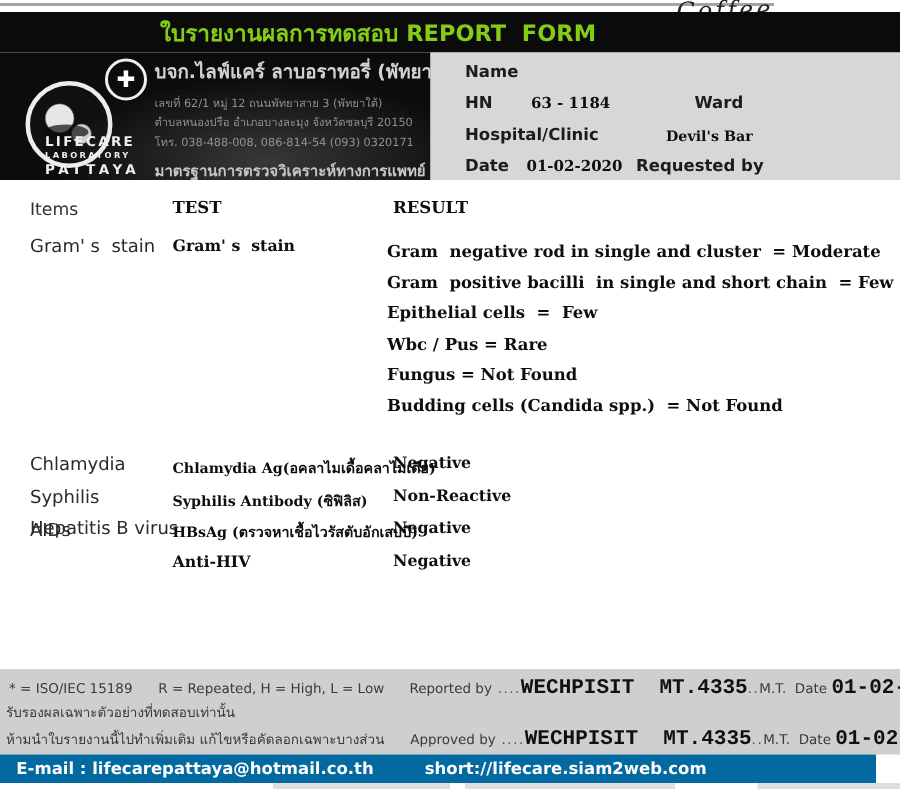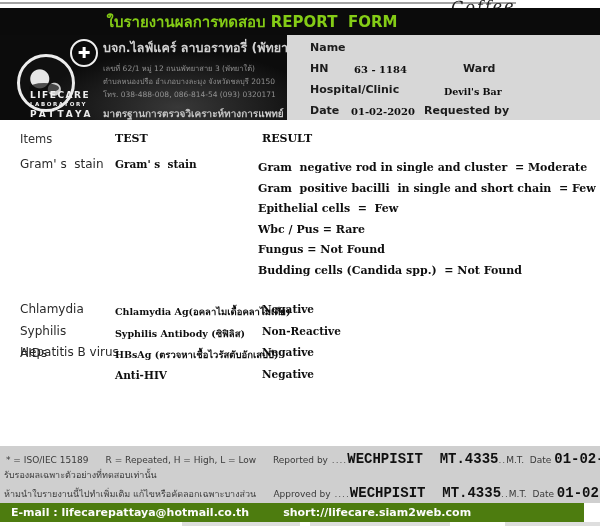--- a/index.html
+++ b/index.html
@@ -48,21 +48,21 @@
   .hdr .col-items{font-size:11.5px;color:#333;}
   .hdr .col-test,.hdr .col-result{font-size:11px;}
   .results-block{position:absolute;left:258px;top:161px;}
   .results-block div{font-family:"DejaVu Serif",serif;font-weight:bold;font-size:11px;color:#0e0e0e;
     height:20.6px;white-space:pre;}
   
   .footer-note{position:absolute;top:446px;left:0;right:0;height:57px;background:#cfcfcf;}
   .fline{position:absolute;left:6px;right:4px;white-space:pre;font-size:9px;color:#3a3a3a;}
   .fline .sig{font-family:Liberation Mono, monospace;font-weight:bold;font-size:14px;color:#101010;}
   .fline .dots{color:#555;letter-spacing:1px;}
-  .email-bar{position:absolute;top:503px;left:0;right:16px;height:19px;background:#4d7c0f;color:#fcfcfc;
+  .email-bar{position:absolute;top:503px;left:0;right:16px;height:19px;background:#0369a1;color:#fcfcfc;
     display:flex;align-items:center;justify-content:center;gap:34px;padding-right:102px;box-sizing:border-box;
     font-weight:bold;font-size:11px;}
   .smudge{position:absolute;background:#c3c3c3;opacity:.55;}
 </style>
 </head>
 <body>
 
 <div class="page">
 
   <div class="scan-line"></div>

